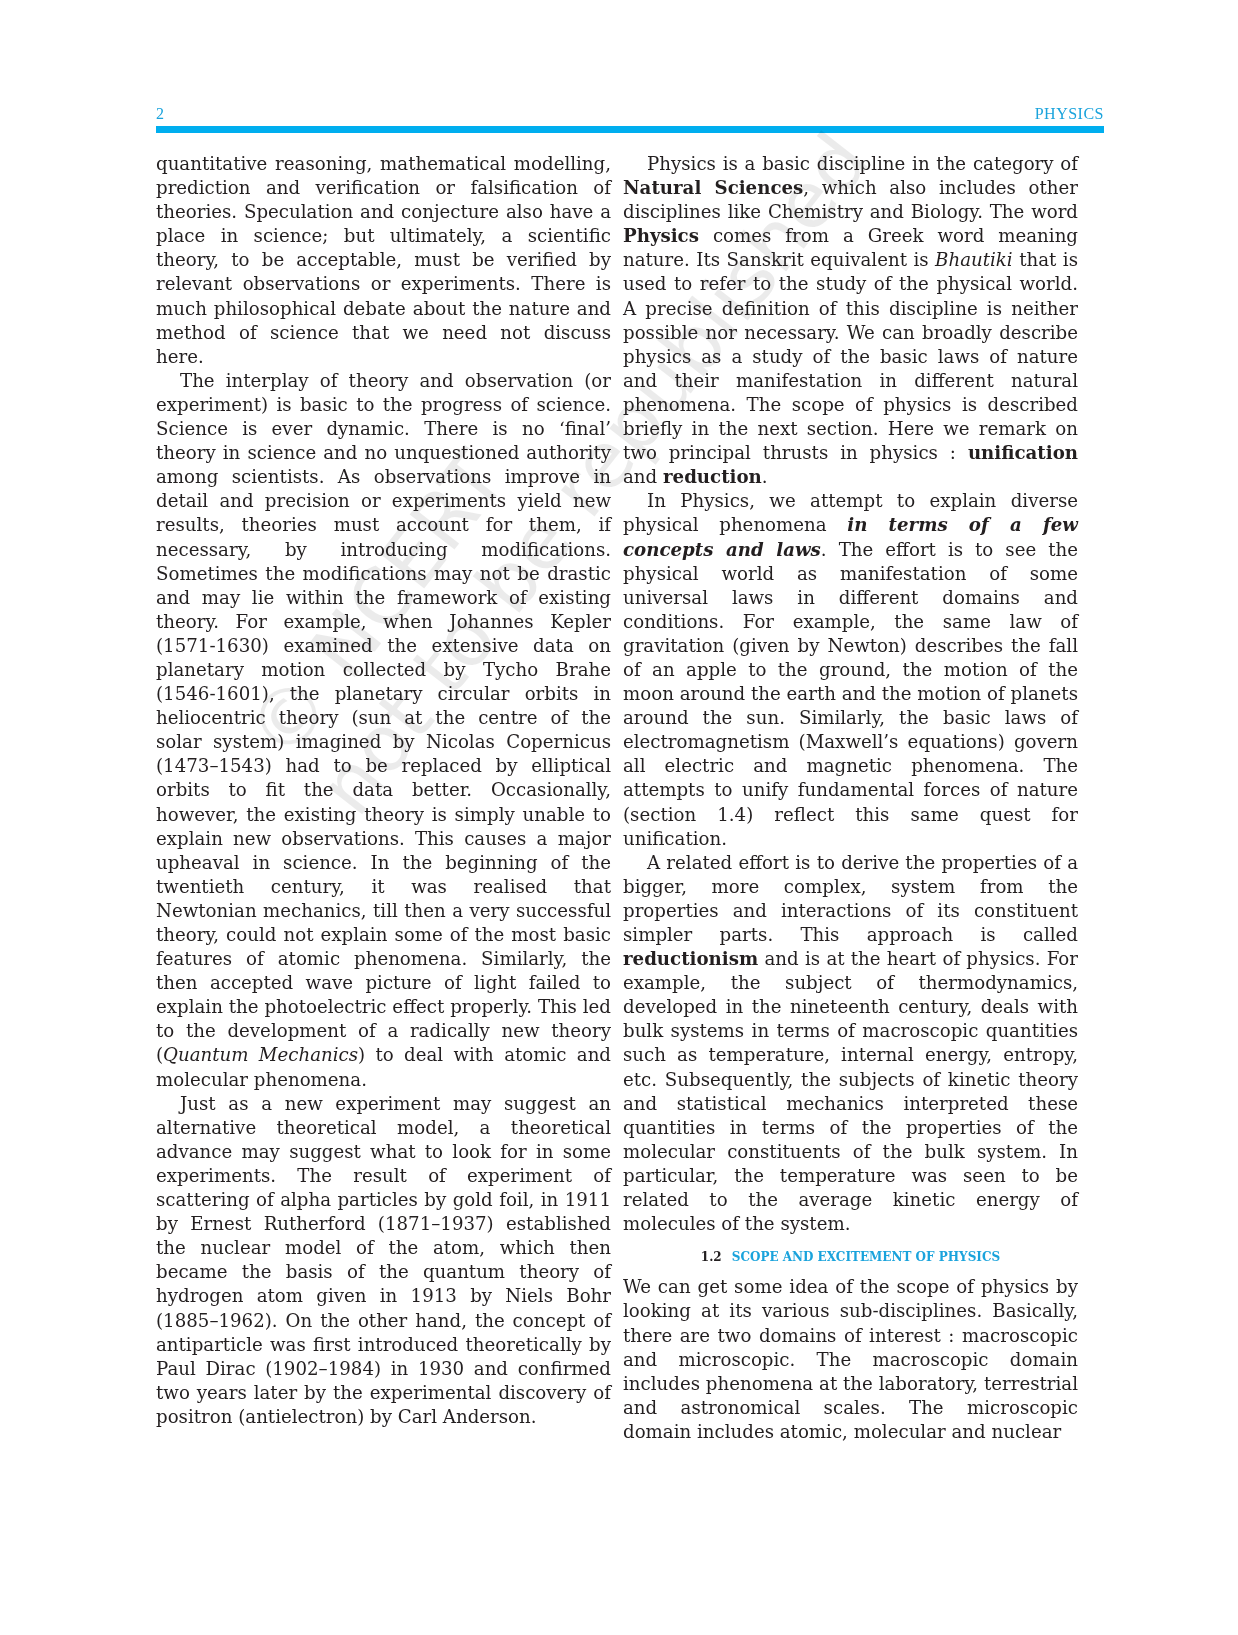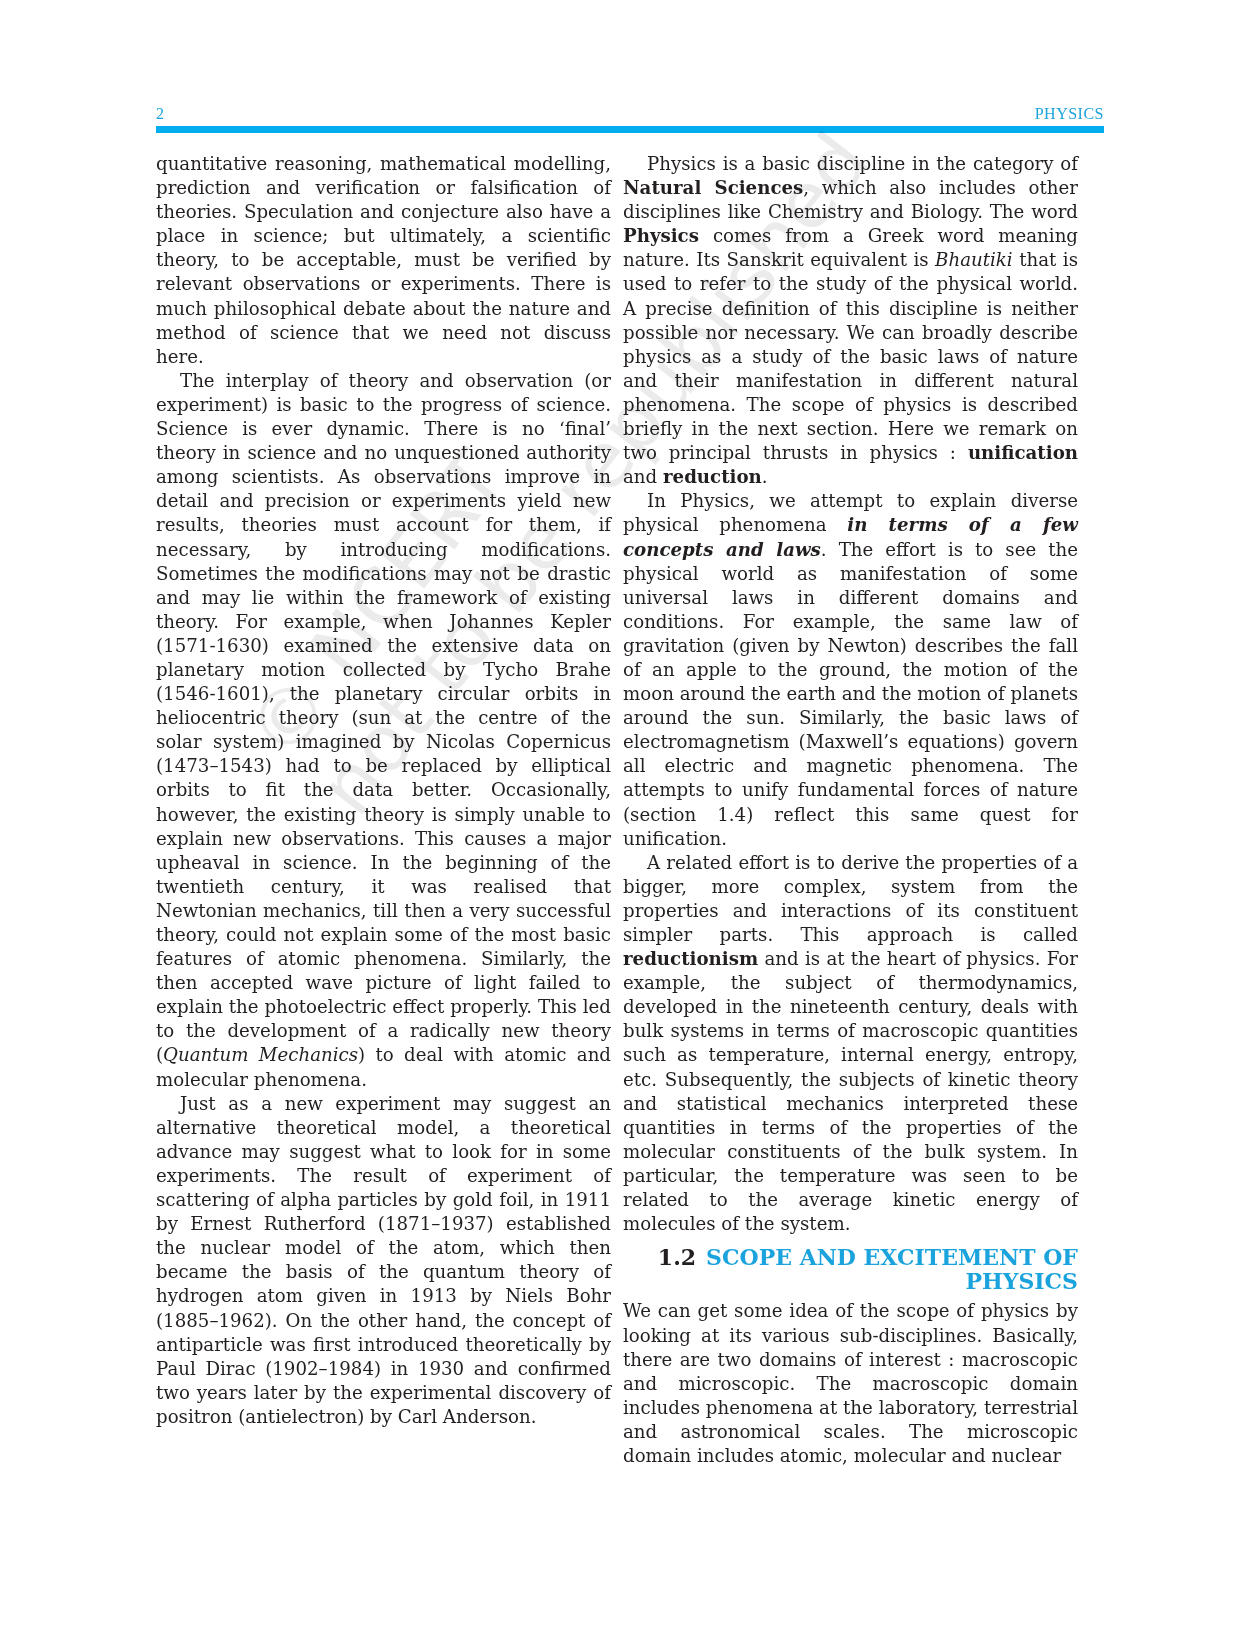--- a/index.html
+++ b/index.html
@@ -8,21 +8,21 @@
   .header { position: absolute; left: 156px; top: 103px; width: 948px; height: 24px; }
   .page-num { position: absolute; left: 0; top: 2px; font-size: 16px; color: #1aa3dc; font-family: "Liberation Serif", serif; }
   .running-title { position: absolute; right: 0; top: 2px; font-size: 16px; color: #1aa3dc; font-family: "Liberation Serif", serif; letter-spacing: 0.5px; }
   .rule { position: absolute; left: 156px; top: 126px; width: 948px; height: 7px; background: #00aeef; }
   .col { position: absolute; top: 152px; width: 455px; font-size: 18.2px; line-height: 24.1px; text-align: justify; }
   .col.left { left: 156px; }
   .col.right { left: 623px; }
   .col p { margin: 0; }
   .col p.indent { text-indent: 24px; }
   .col b { font-weight: bold; }
-  .heading { margin: 9px 0 6px 0; font-size: 22px; font-weight: bold; text-align: right; }
+  .heading { margin: 9px 0 6px 0; font-size: 12px; font-weight: bold; text-align: center; }
   .heading .num { color: #231f20; margin-right: 10px; }
   .heading .title { color: #1aa3dc; }
   .watermark { position: absolute; left: 230px; top: 720px; width: 900px;
                transform: rotate(-52deg); transform-origin: left top;
                font-family: "DejaVu Sans", sans-serif; font-size: 78px; color: rgba(0,0,0,0.08);
                white-space: nowrap; pointer-events: none; line-height: 90px; }
 </style>
 </head>
 <body>
 

